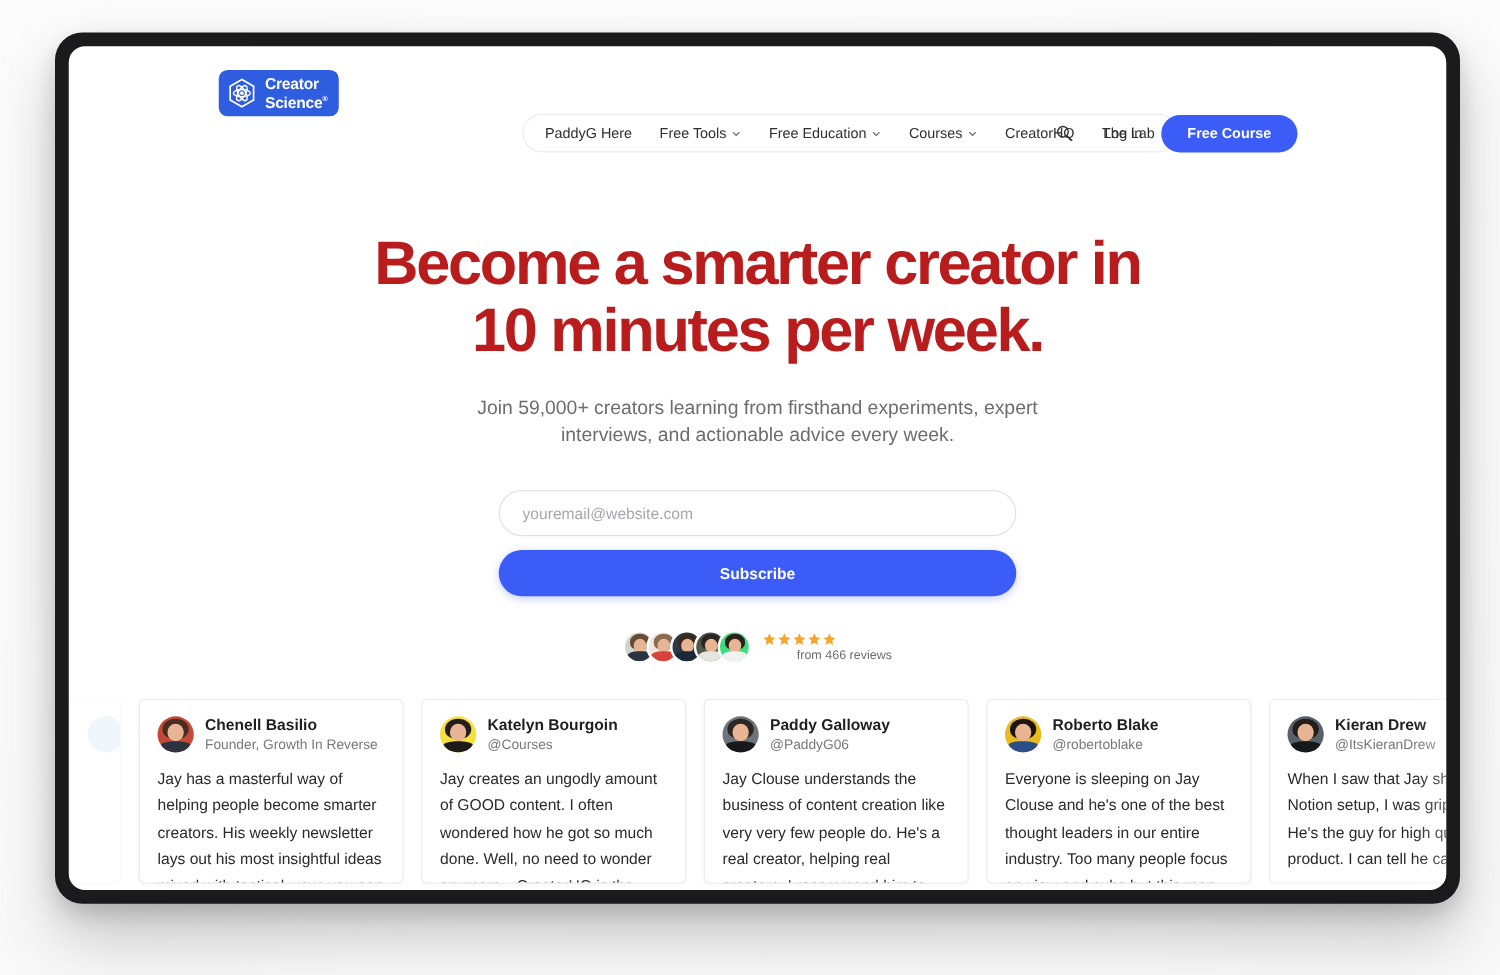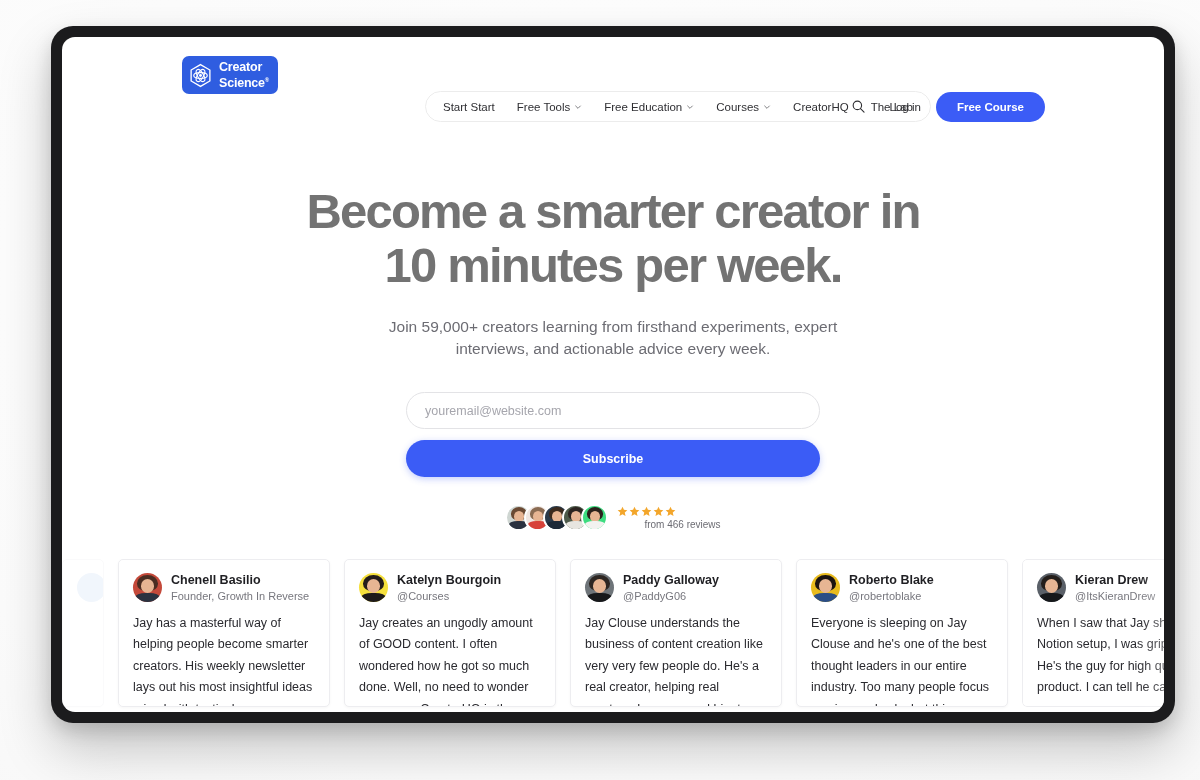--- a/index.html
+++ b/index.html
@@ -13,21 +13,21 @@
   
   #page {
     position: relative;
     width: 1200px; height: 780px;
     background: radial-gradient(120% 120% at 50% 35%, #ffffff 0%, #fbfbfb 55%, #f3f3f3 100%);
   }
 
   
   #device {
     position: absolute;
-    left: 51px; top: 26px;
+    left: 44px; top: 26px;
     width: 1124px; height: 697px;
     background: #1b1b1d;
     border-radius: 22px;
     padding: 11px;
     box-shadow: 0 26px 52px rgba(0,0,0,.22), 0 8px 18px rgba(0,0,0,.14);
   }
   #viewport {
     position: relative;
     width: 100%; height: 100%;
     background: #ffffff;
@@ -113,21 +113,21 @@
     white-space: nowrap;
     font-family: inherit;
   }
 
   
   .hero { text-align: center; padding-top: 78px; }
   .hero h1 {
     font-size: 49px;
     line-height: 1.0;
     letter-spacing: -1.8px;
-    color: #737373;
+    color: #b91c1c;
     font-weight: 700;
   }
   .hero h1 .l2 { display: block; margin-top: 5px; }
   .hero-sub {
     margin: 26px auto 0;
     max-width: 470px;
     font-size: 15.5px;
     line-height: 1.42;
     color: #6c6c73;
   }
@@ -250,21 +250,21 @@
             <circle cx="24" cy="24" r="2.8" fill="#ffffff"></circle>
           </svg>
           <div class="logo-text">
             <span>Creator</span>
             <span class="l2"><span>Science</span><sup>®</sup></span>
           </div>
         </div>
 
         <nav class="nav-pill">
           <div class="nav-item">
-            <span>Start Start</span>
+            <span>PaddyG Here</span>
           </div>
           <div class="nav-item">
             <span>Free Tools</span>
             <svg class="caret" viewBox="0 0 12 12">
                 <path d="M2.5 4.5 L6 8 L9.5 4.5" fill="none" stroke="#3a3a40" stroke-width="1.3" stroke-linecap="round"></path>
               </svg>
           </div>
           <div class="nav-item">
             <span>Free Education</span>
             <svg class="caret" viewBox="0 0 12 12">

